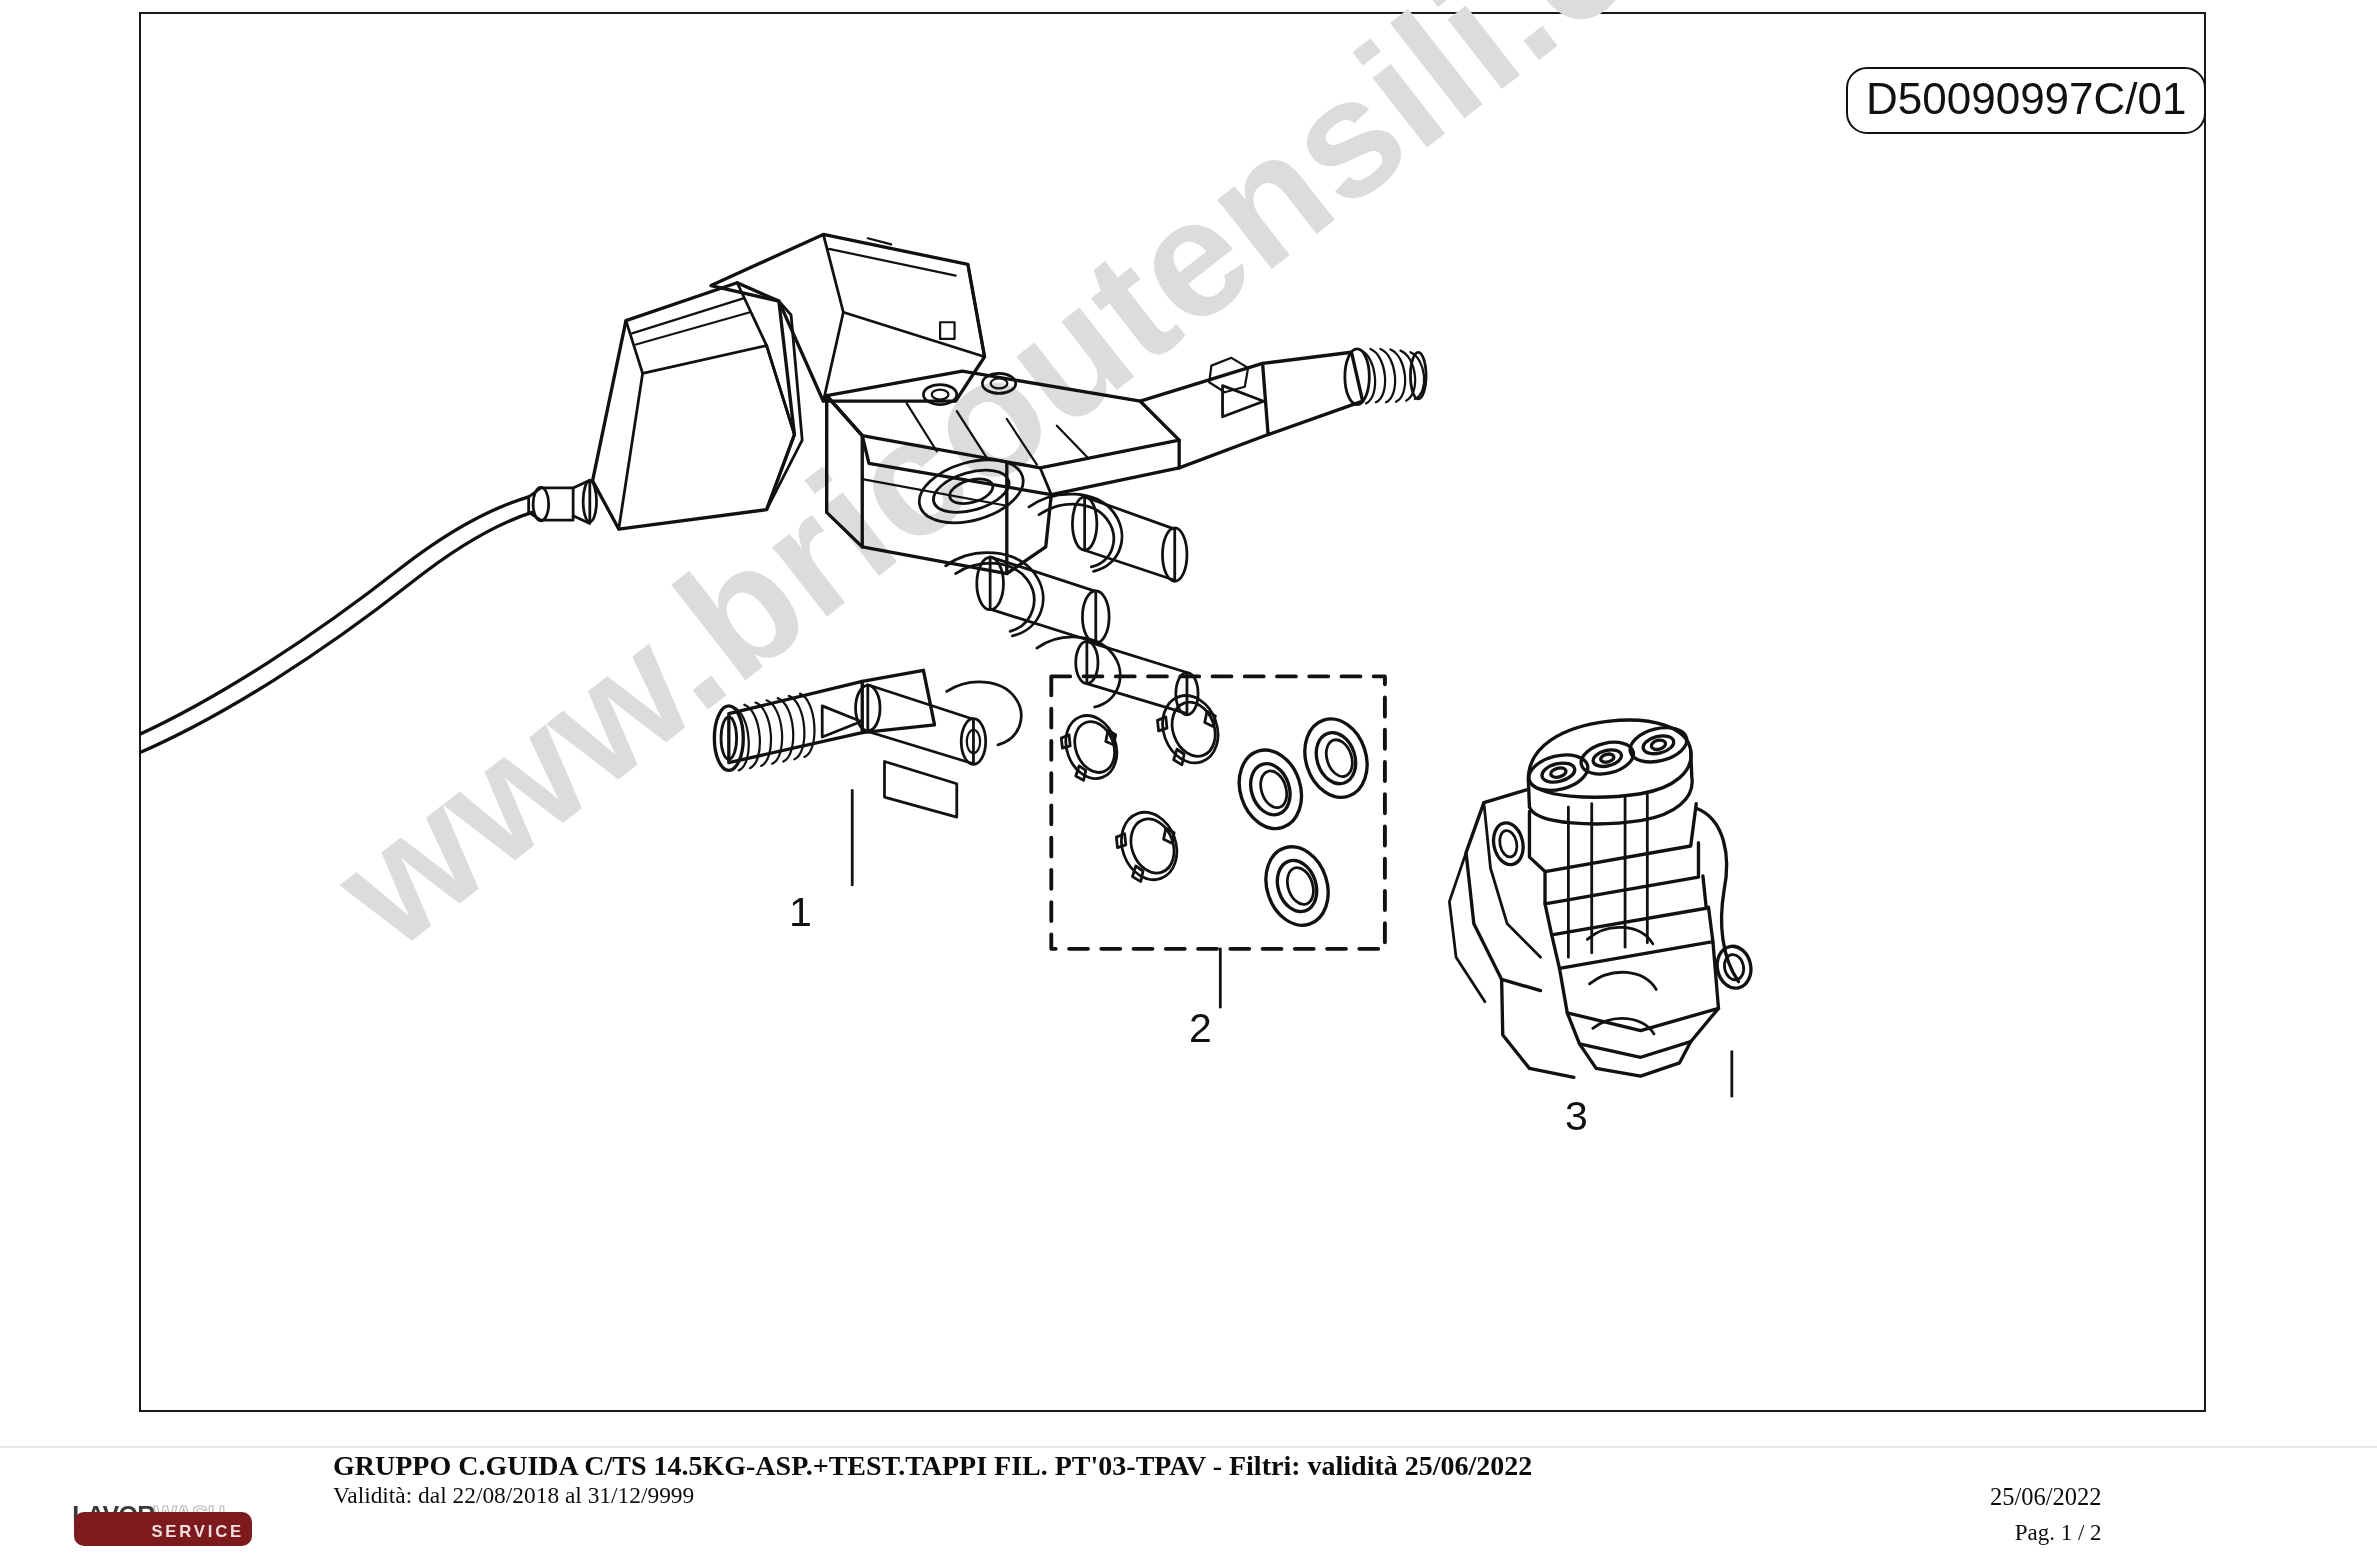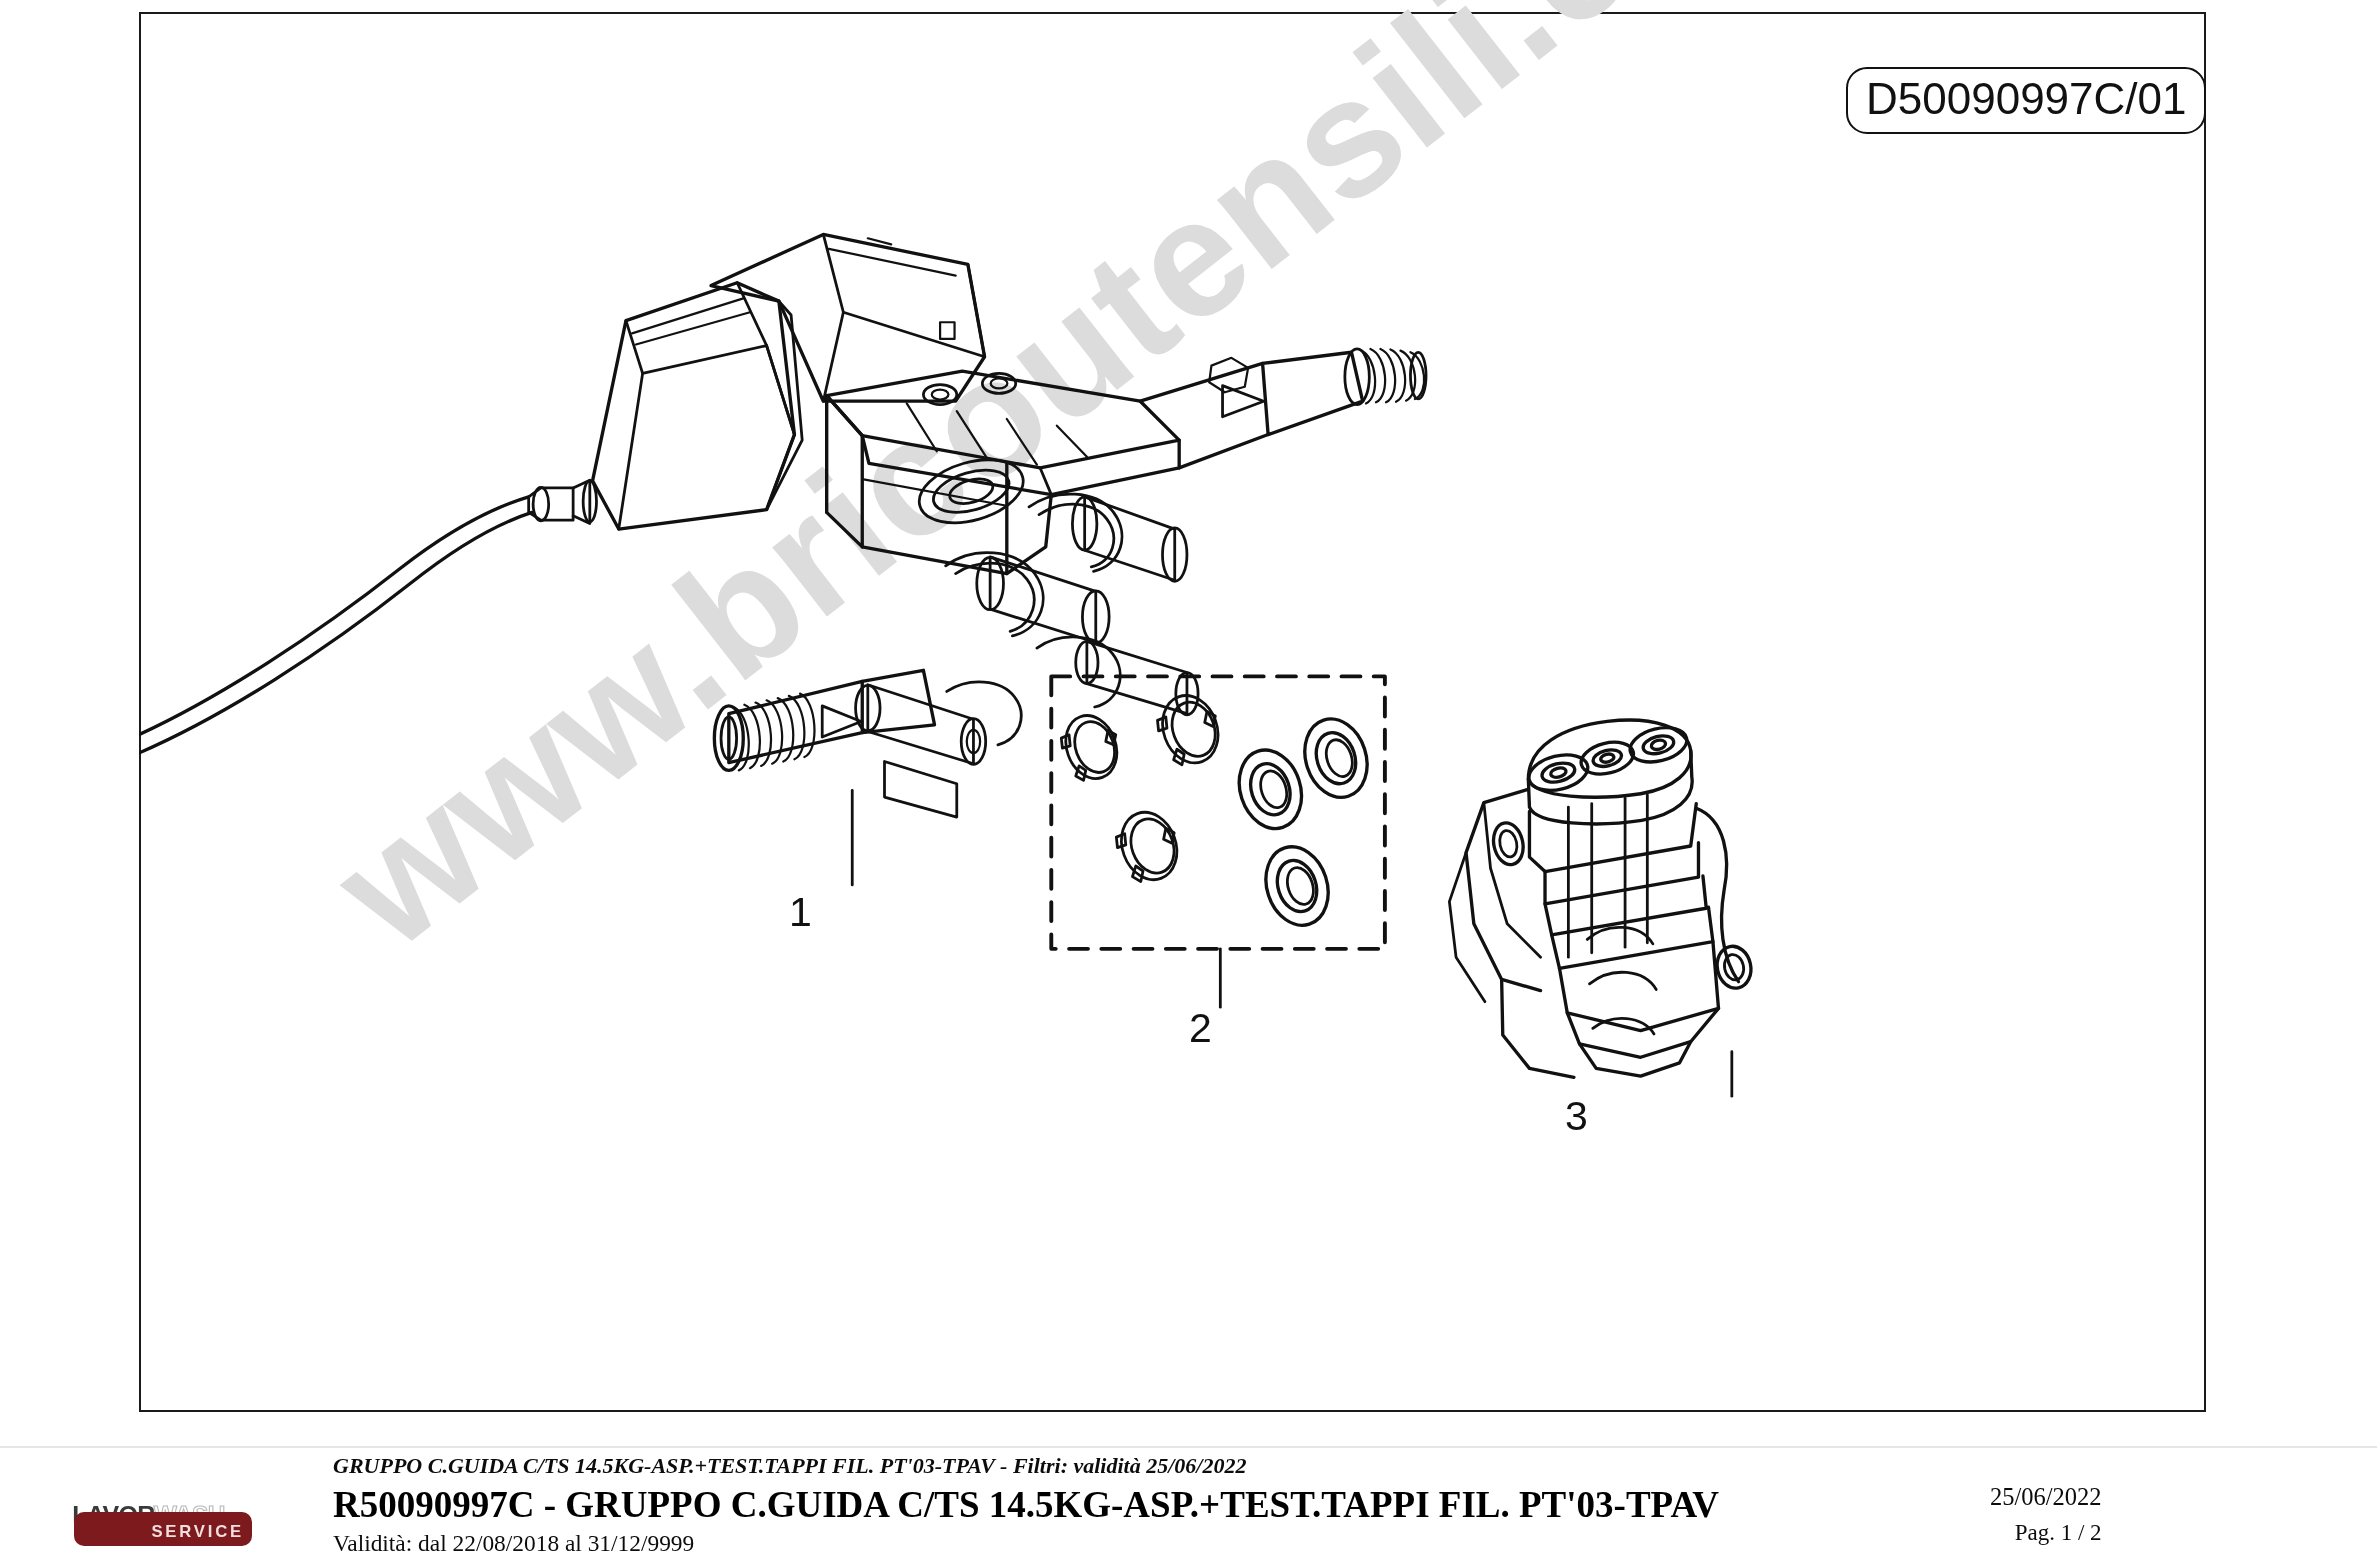--- a/index.html
+++ b/index.html
@@ -152,23 +152,22 @@
   }
 
   #footer-text {
     position: absolute;
     left: 333px;
     top: 1450px;
     width: 1557px;
   }
   #footer-subtitle {
     font-family: "Liberation Serif", serif;
-    font-style: italic;
     font-weight: bold;
-    font-size: 22px;
+    font-size: 28px;
     line-height: 31px;
     color: #0c0c0c;
     white-space: nowrap;
   }
   #footer-title {
     font-family: "Liberation Serif", serif;
     font-weight: bold;
     font-size: 37px;
     line-height: 48px;
     color: #000000;
@@ -461,21 +460,20 @@
   <div class="logo-top">
     <span class="logo-lavor">LAVOR</span><span class="logo-wash">WASH</span>
   </div>
   <div class="logo-bar">
     <span class="logo-service">SERVICE</span>
   </div>
 </div>
 
 <div id="footer-text">
   <div id="footer-subtitle">GRUPPO C.GUIDA C/TS 14.5KG-ASP.+TEST.TAPPI FIL. PT'03-TPAV - Filtri: validità 25/06/2022</div>
-  <div id="footer-title">R50090997C - GRUPPO C.GUIDA C/TS 14.5KG-ASP.+TEST.TAPPI FIL. PT'03-TPAV</div>
   <div id="footer-validity">Validità: dal 22/08/2018 al 31/12/9999</div>
 </div>
 
 <div id="footer-right">
   <div id="footer-date">25/06/2022</div>
   <div id="footer-page">Pag. 1 / 2</div>
 </div>
 
 
 </body></html>

